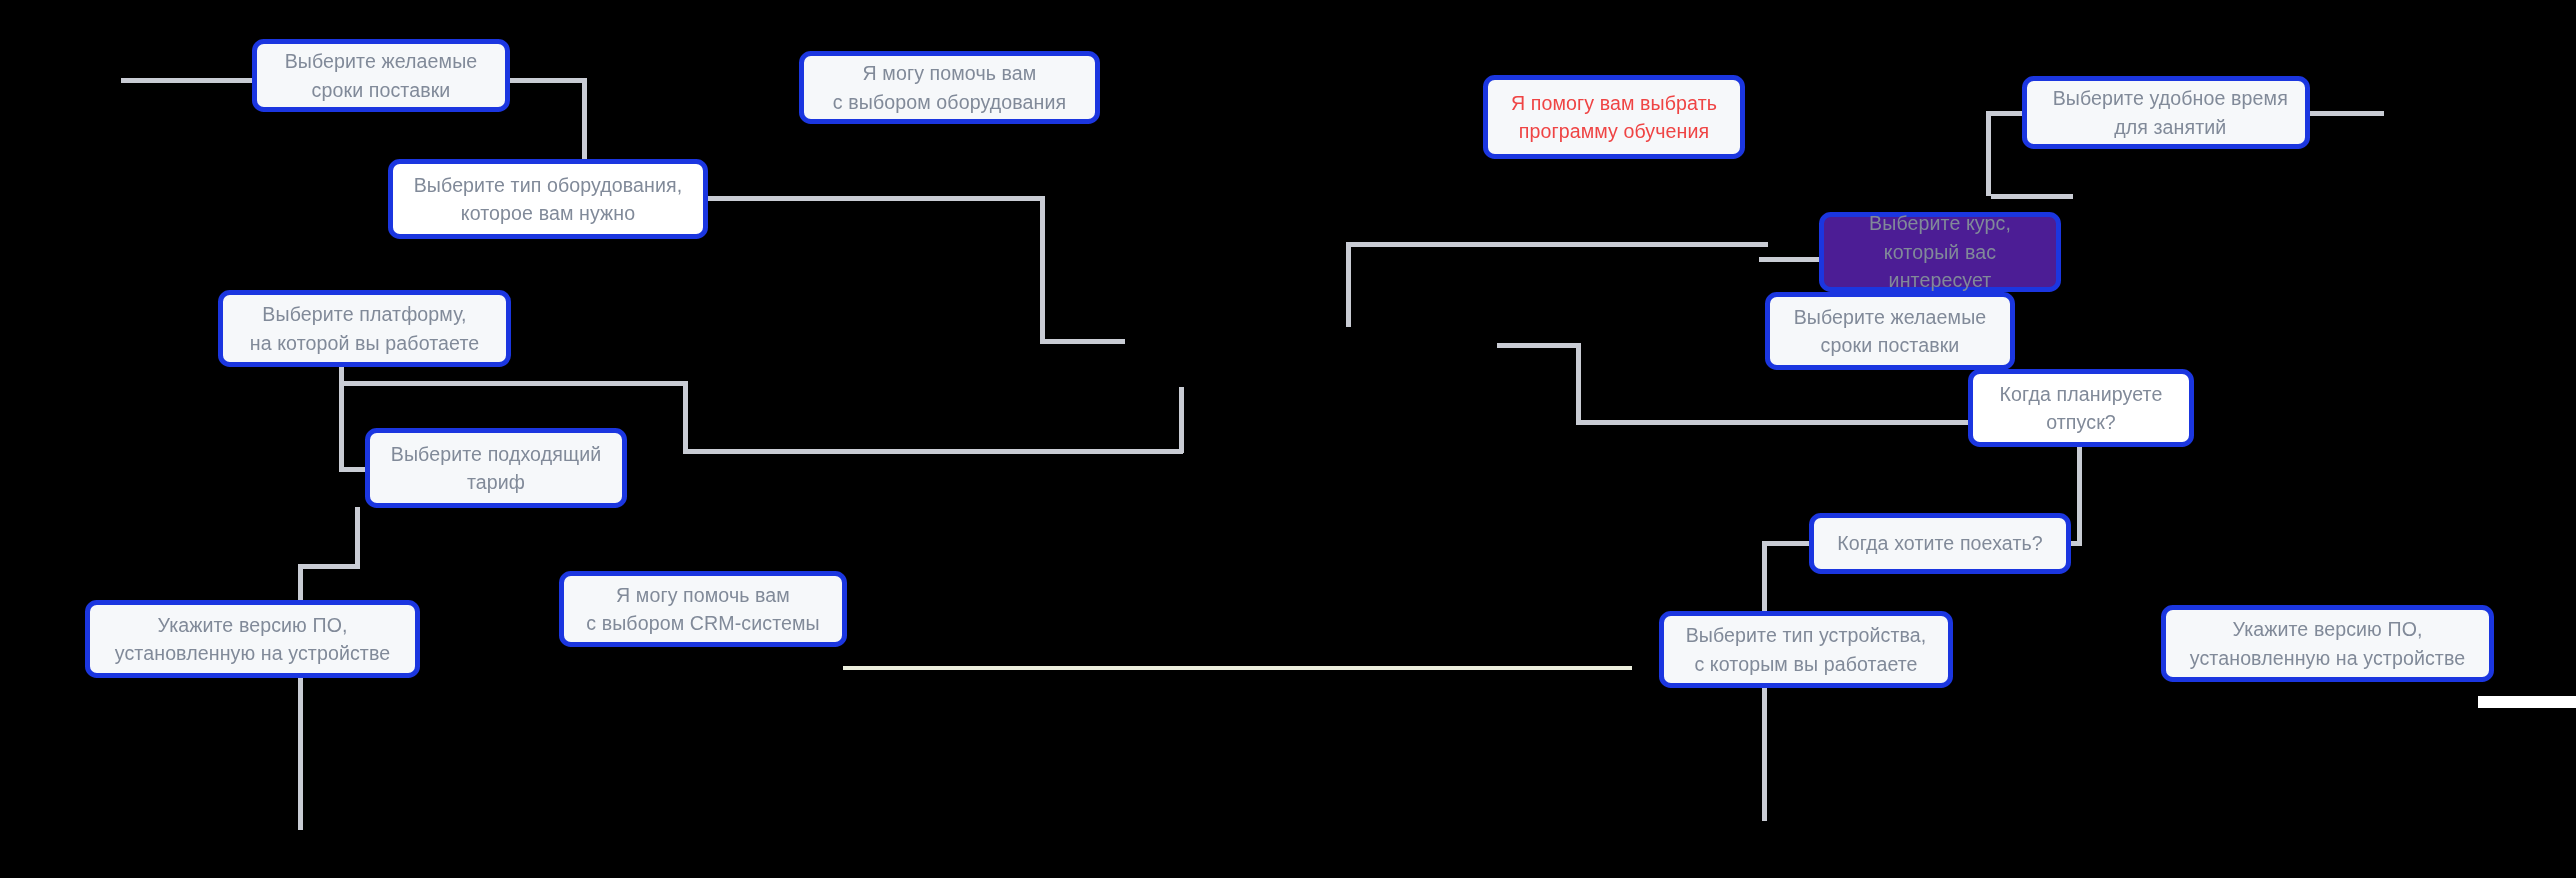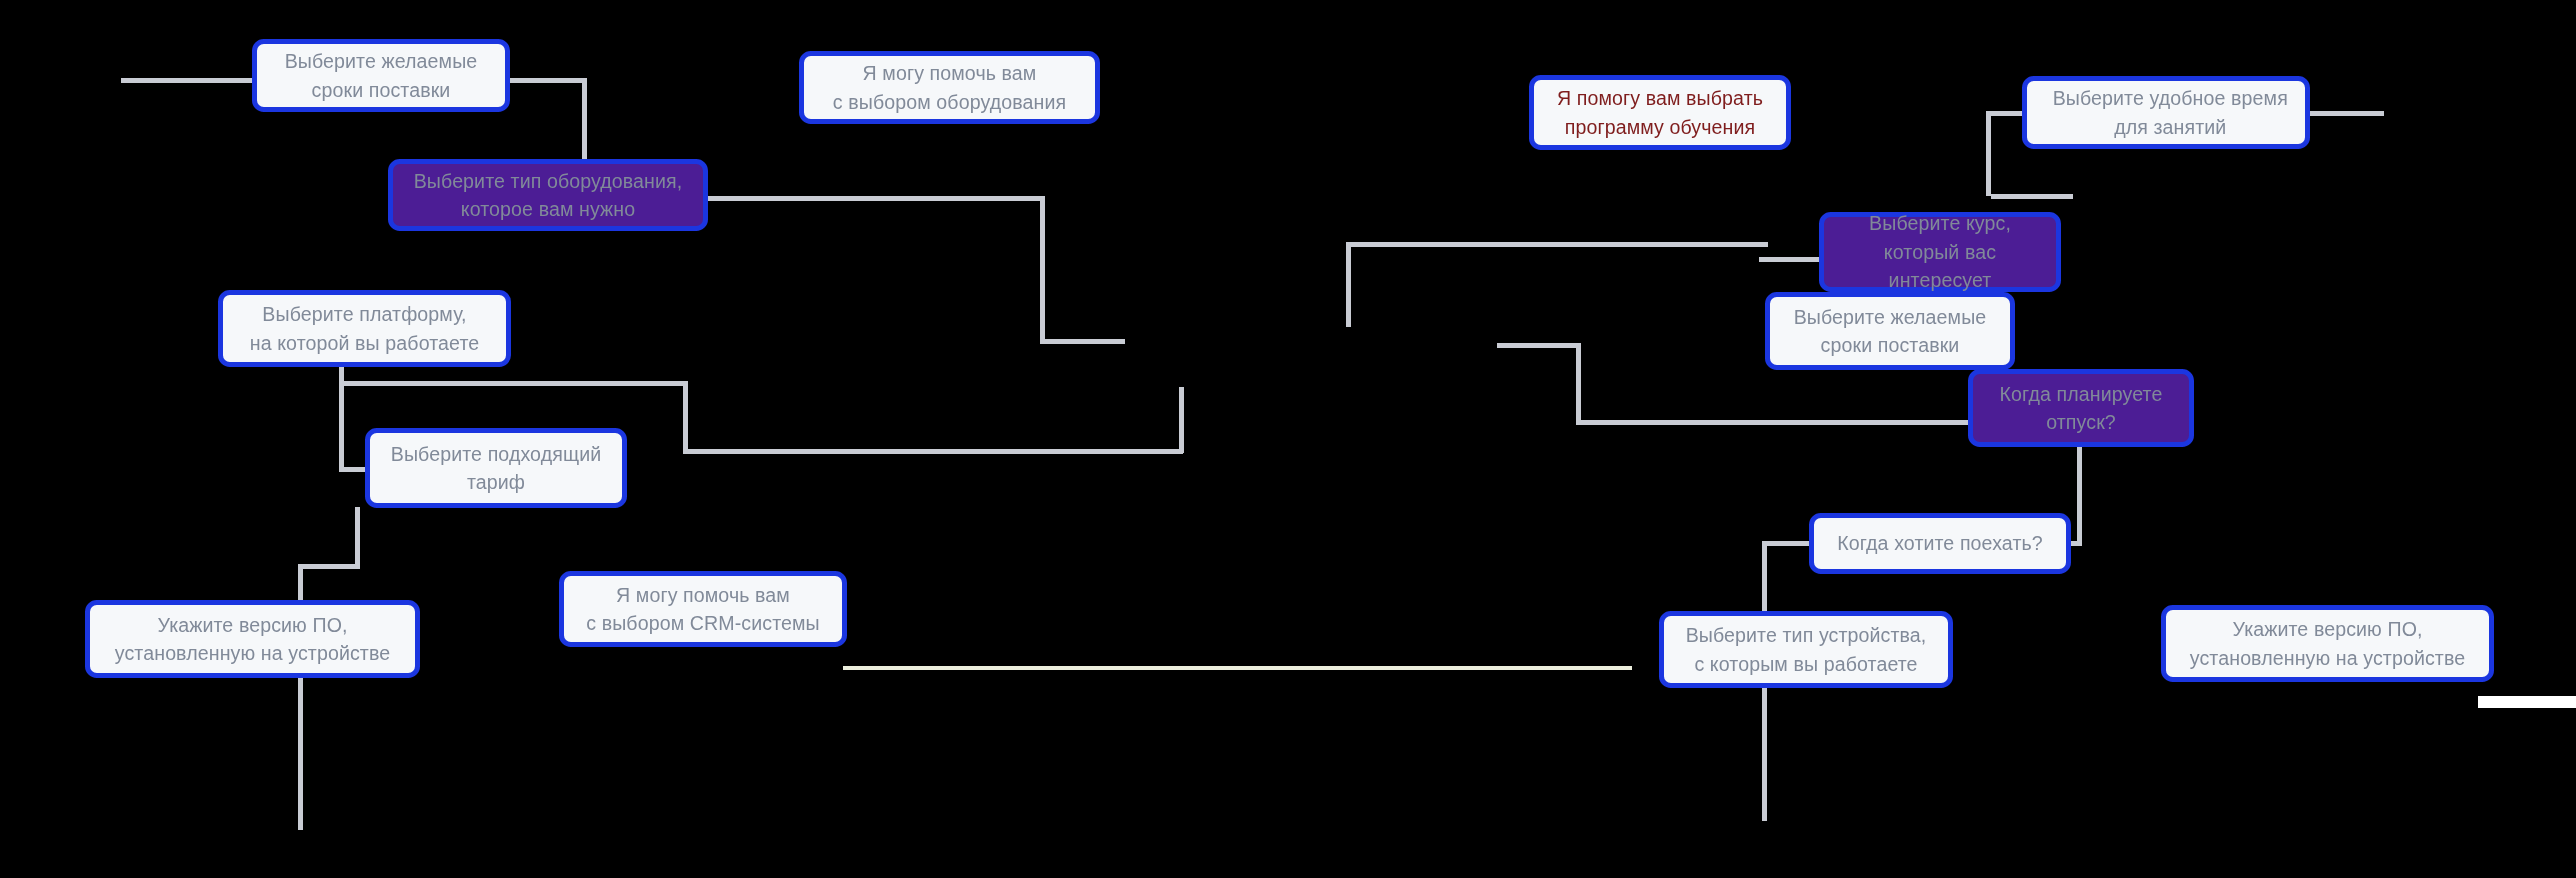--- a/index.html
+++ b/index.html
@@ -81,21 +81,21 @@
     <div class="edge v" style="left: 2077px; top: 445px; width: 4.6px; height: 101px;"></div>
     <div class="edge h" style="left: 2066px; top: 541px; width: 15.7px; height: 4.6px;"></div>
     <div class="edge h" style="left: 1762px; top: 541px; width: 52px; height: 4.6px;"></div>
     <div class="edge v" style="left: 1762px; top: 541px; width: 4.6px; height: 278px;"></div>
     <div class="edge v" style="left: 1762px; top: 684px; width: 4.6px; height: 137px;"></div>
     <div class="edge h white" style="left: 2478px; top: 696px; width: 98px; height: 11.8px;"></div>
     <div class="node" style="left: 252px; top: 39px; width: 258px; height: 73px; z-index: 5; border-color: rgb(27, 54, 224); background: rgb(246, 248, 250); color: rgb(129, 138, 153);">
       <span class="txt">Выберите желаемые
 сроки поставки</span>
     </div>
-    <div class="node" style="left: 388px; top: 159px; width: 320px; height: 72px; z-index: 6; border-color: rgb(27, 54, 224); background: #4c1d95; color: rgb(129, 138, 153);">
+    <div class="node" style="left: 388px; top: 159px; width: 320px; height: 80px; z-index: 6; border-color: rgb(27, 54, 224); background: #ffffff; color: rgb(129, 138, 153);">
       <span class="txt">Выберите тип оборудования,
 которое вам нужно</span>
     </div>
     <div class="node" style="left: 799px; top: 51px; width: 301px; height: 73px; z-index: 7; border-color: rgb(27, 54, 224); background: rgb(246, 248, 250); color: rgb(129, 138, 153);">
       <span class="txt">Я могу помочь вам
 с выбором оборудования</span>
     </div>
     <div class="node" style="left: 365px; top: 428px; width: 262px; height: 80px; z-index: 9; border-color: rgb(27, 54, 224); background: rgb(246, 248, 250); color: rgb(129, 138, 153);">
       <span class="txt">Выберите подходящий
 тариф</span>
@@ -105,37 +105,37 @@
 на которой вы работаете</span>
     </div>
     <div class="node" style="left: 85px; top: 600px; width: 335px; height: 78px; z-index: 10; border-color: rgb(27, 54, 224); background: rgb(246, 248, 250); color: rgb(129, 138, 153);">
       <span class="txt">Укажите версию ПО,
 установленную на устройстве</span>
     </div>
     <div class="node" style="left: 559px; top: 571px; width: 288px; height: 76px; z-index: 11; border-color: rgb(27, 54, 224); background: rgb(246, 248, 250); color: rgb(129, 138, 153);">
       <span class="txt">Я могу помочь вам
 с выбором CRM-системы</span>
     </div>
-    <div class="node" style="left: 1483px; top: 75px; width: 262px; height: 75px; z-index: 12; border-color: rgb(27, 54, 224); background: rgb(246, 248, 250); color: #7f1d1d; margin-left: 46px;">
+    <div class="node" style="left: 1483px; top: 75px; width: 262px; height: 84px; z-index: 12; border-color: rgb(27, 54, 224); background: rgb(246, 248, 250); color: #ef4444;">
       <span class="txt">Я помогу вам выбрать
 программу обучения</span>
     </div>
     <div class="node" style="left: 2022px; top: 76px; width: 288px; height: 73px; z-index: 13; border-color: rgb(27, 54, 224); background: rgb(246, 248, 250); color: rgb(129, 138, 153); padding-left: 19px;">
       <span class="txt">Выберите удобное время
 для занятий</span>
     </div>
     <div class="node" style="left: 1819px; top: 212px; width: 242px; height: 80px; z-index: 14; border-color: rgb(27, 54, 224); background: #4c1d95; color: rgb(129, 138, 153);">
       <span class="txt">Выберите курс,
 который вас интересует</span>
     </div>
     <div class="node" style="left: 1765px; top: 292px; width: 250px; height: 78px; z-index: 15; border-color: rgb(27, 54, 224); background: rgb(246, 248, 250); color: rgb(129, 138, 153);">
       <span class="txt">Выберите желаемые
 сроки поставки</span>
     </div>
-    <div class="node" style="left: 1968px; top: 369px; width: 226px; height: 78px; z-index: 16; border-color: rgb(27, 54, 224); background: #4c1d95; color: rgb(129, 138, 153);">
+    <div class="node" style="left: 1968px; top: 369px; width: 226px; height: 78px; z-index: 16; border-color: rgb(27, 54, 224); background: #ffffff; color: rgb(129, 138, 153);">
       <span class="txt">Когда планируете
 отпуск?</span>
     </div>
     <div class="node" style="left: 1809px; top: 513px; width: 262px; height: 61px; z-index: 17; border-color: rgb(27, 54, 224); background: rgb(246, 248, 250); color: rgb(129, 138, 153);">
       <span class="txt">Когда хотите поехать?</span>
     </div>
     <div class="node" style="left: 1659px; top: 611px; width: 294px; height: 77px; z-index: 18; border-color: rgb(27, 54, 224); background: rgb(246, 248, 250); color: rgb(129, 138, 153); align-items: center;">
       <span class="txt">Выберите тип устройства,
 с которым вы работаете</span>
     </div>

